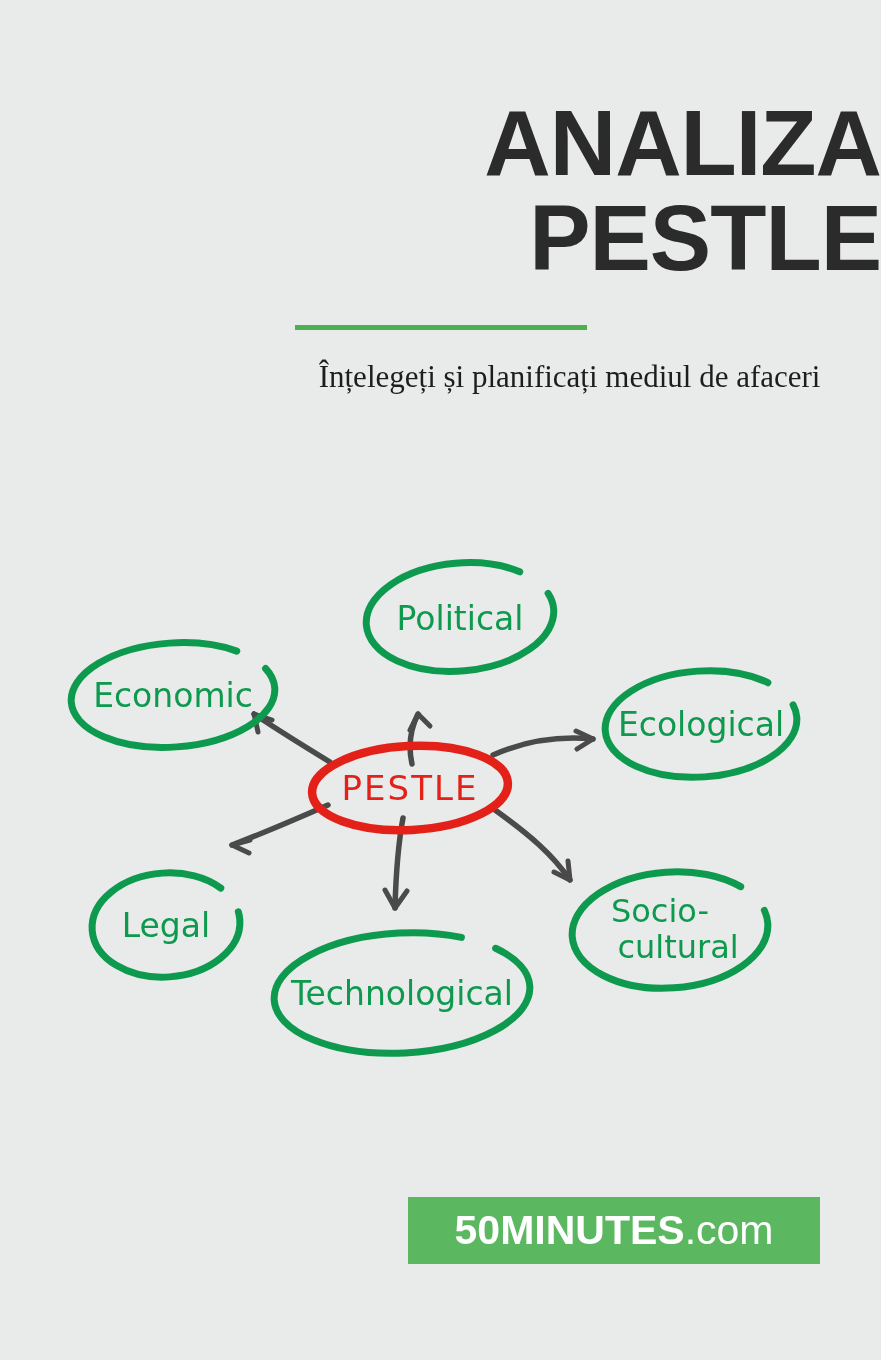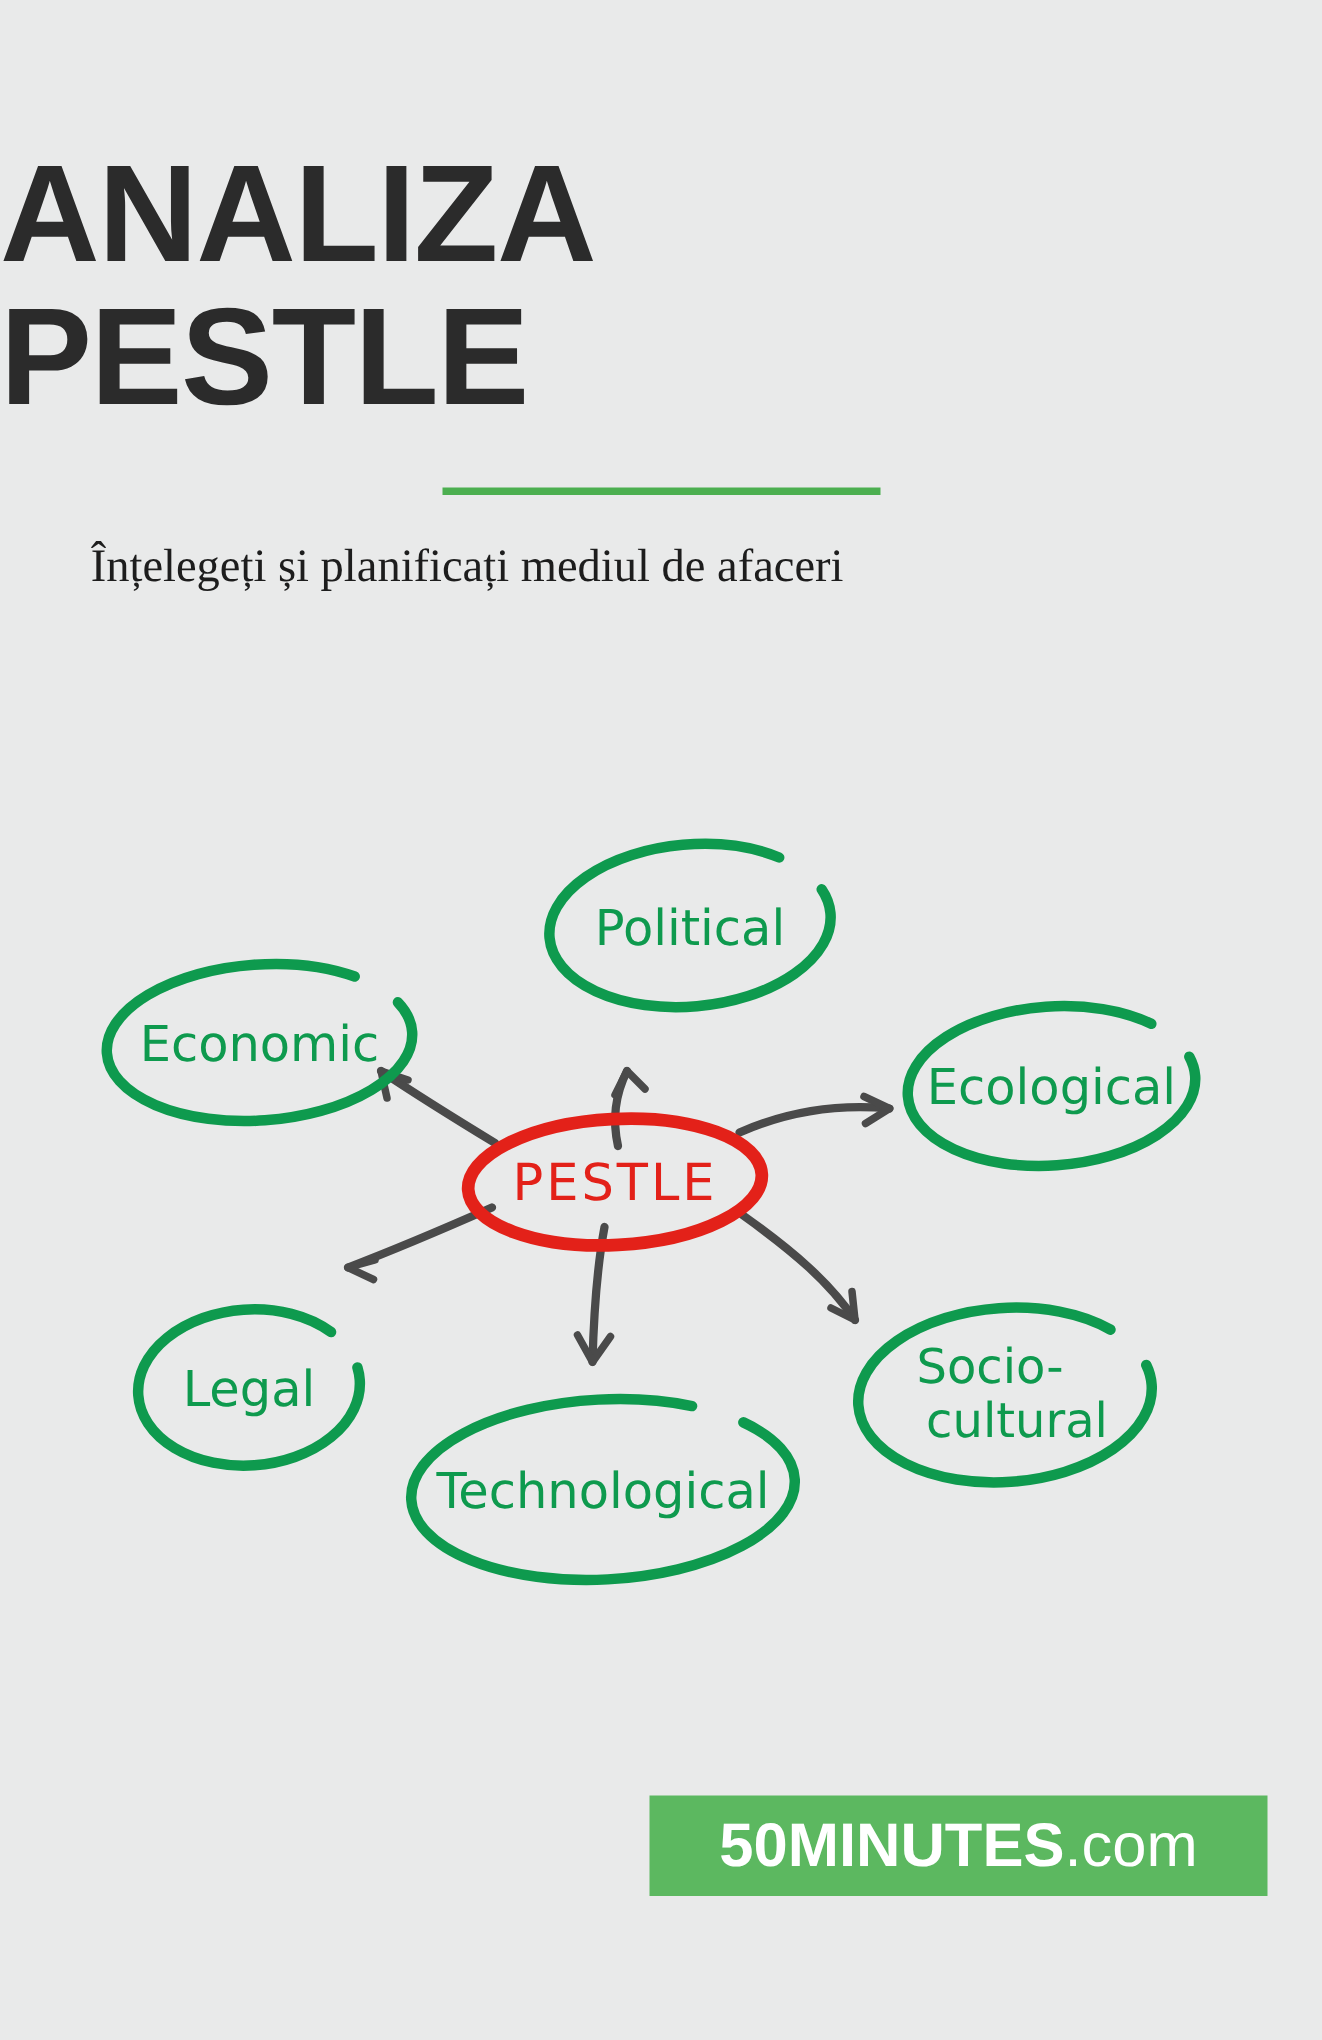--- a/index.html
+++ b/index.html
@@ -20,21 +20,21 @@
     inset: 0;
     background: #e9eaea;
   }
 
   
   .title-block {
     position: absolute;
     top: 100px;
     left: 0;
     width: 881px;
-    text-align: left;
+    text-align: right;
   }
   .book-title {
     font-family: "Liberation Sans", sans-serif;
     font-weight: bold;
     font-size: 92px;
     line-height: 0.95;
     letter-spacing: -1px;
     color: #2b2b2b;
     margin: 0;
     text-transform: uppercase;
@@ -71,21 +71,21 @@
   .diagram-wrap svg {
     display: block;
   }
   .node-text {
     font-family: "DejaVu Sans", sans-serif;
   }
 
   
   .publisher {
     position: absolute;
-    left: 433px;
+    left: 408px;
     top: 1197px;
     width: 412px;
     height: 67px;
     background: #5cb860;
     display: flex;
     align-items: center;
     justify-content: center;
   }
   .publisher-text {
     font-family: "Liberation Sans", sans-serif;

